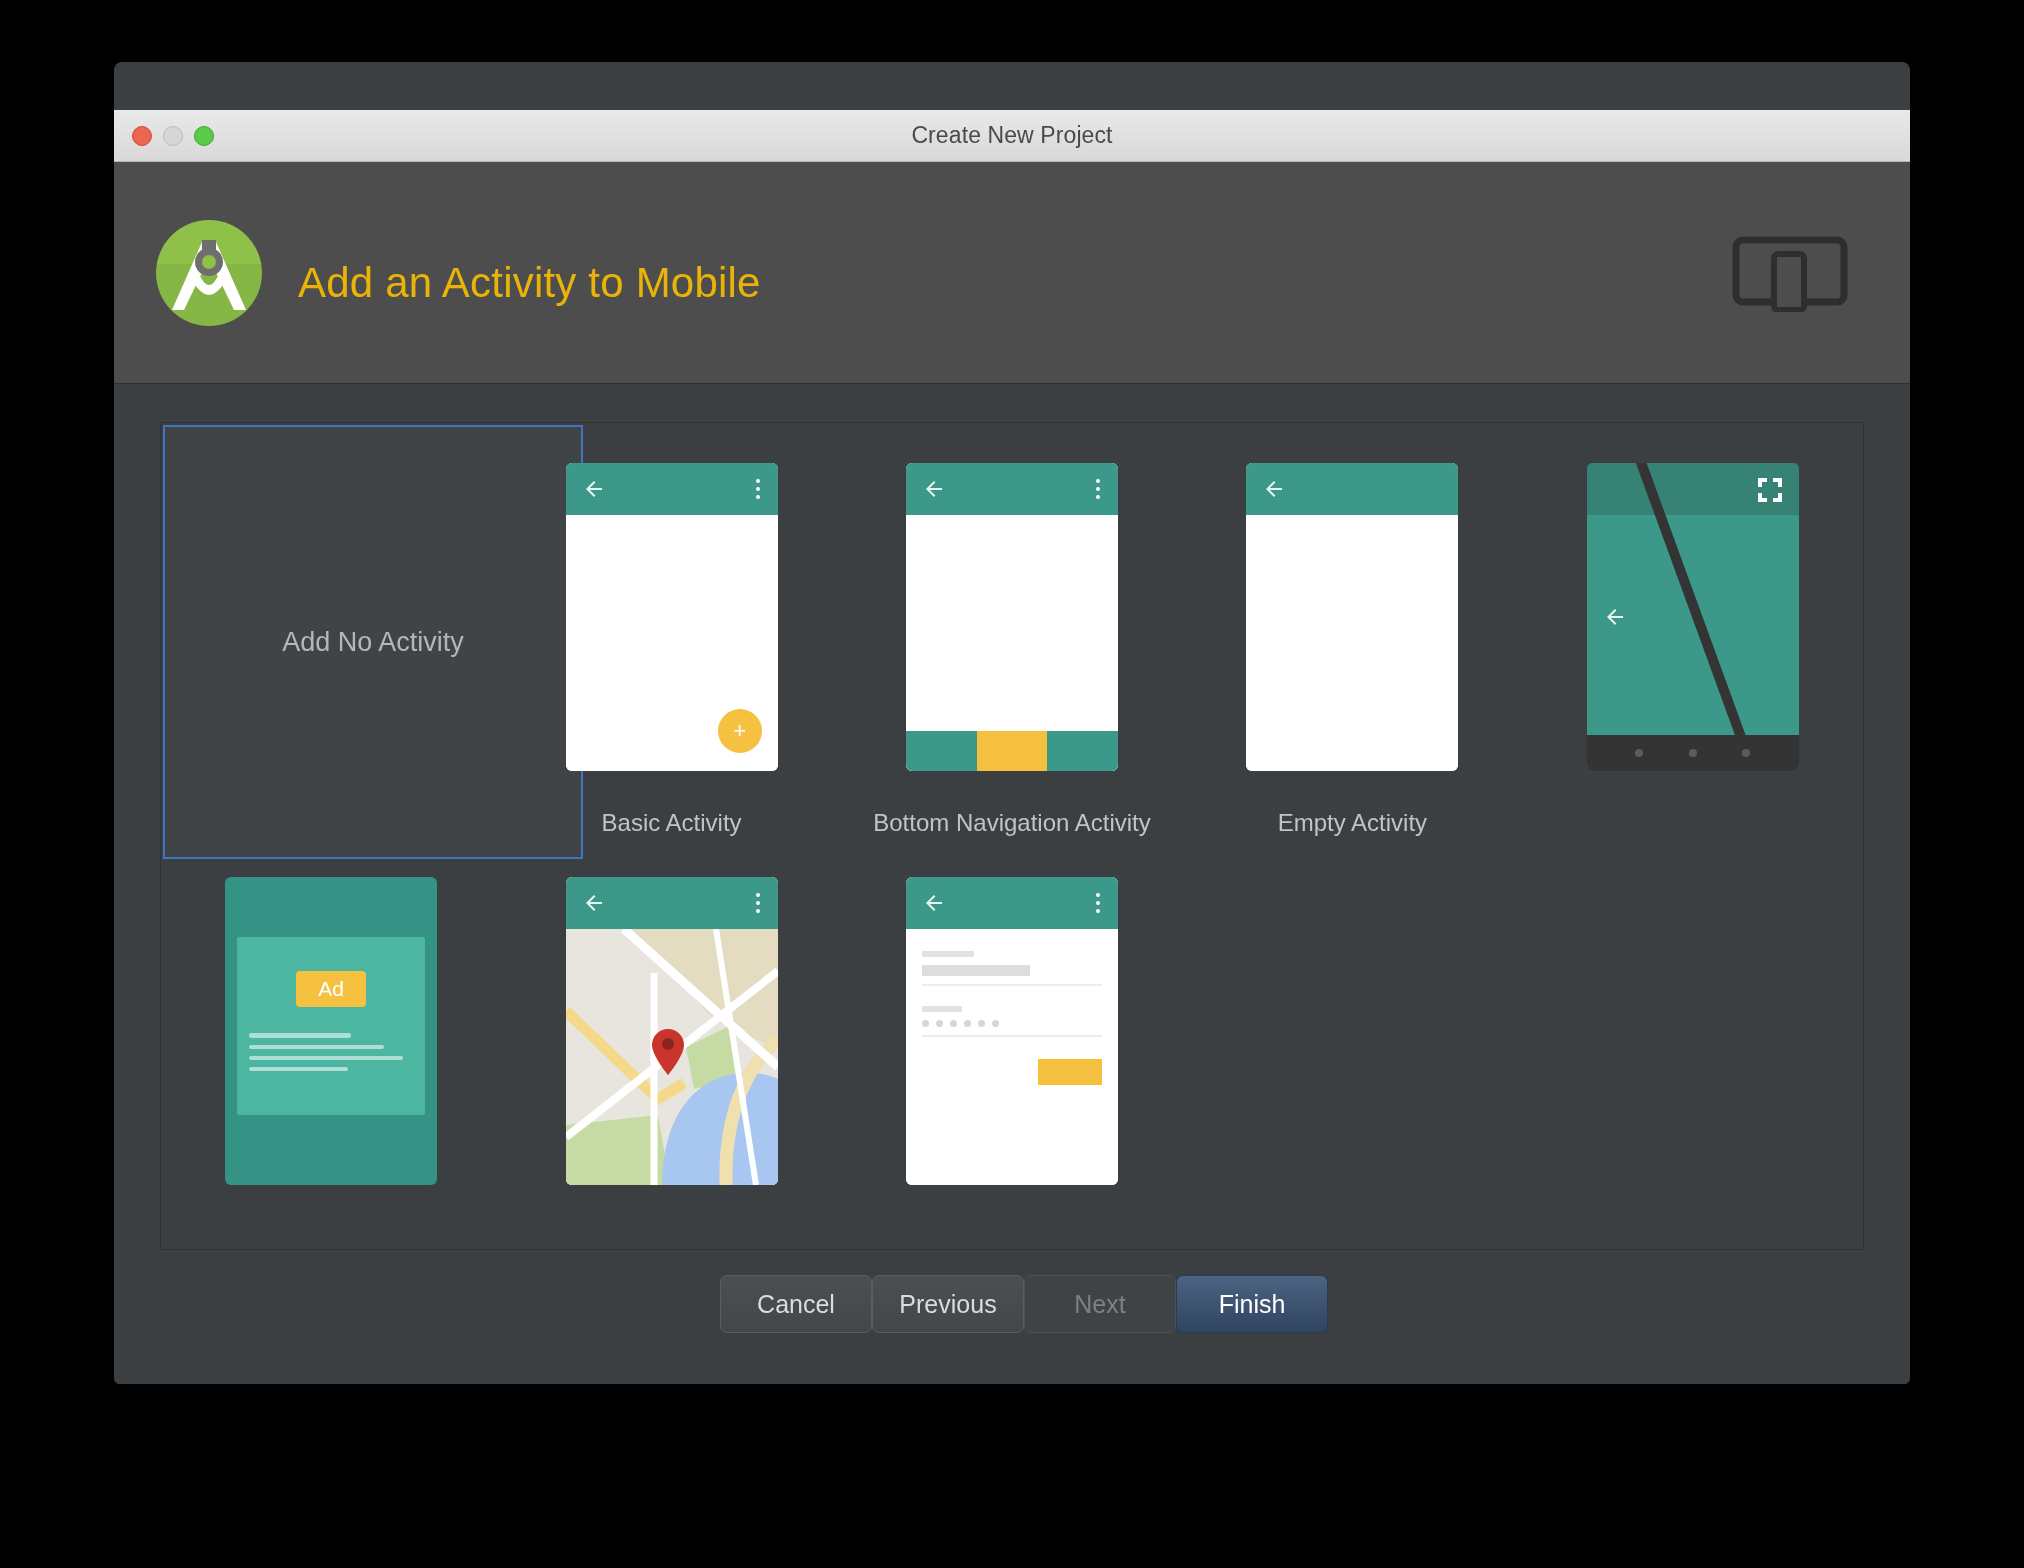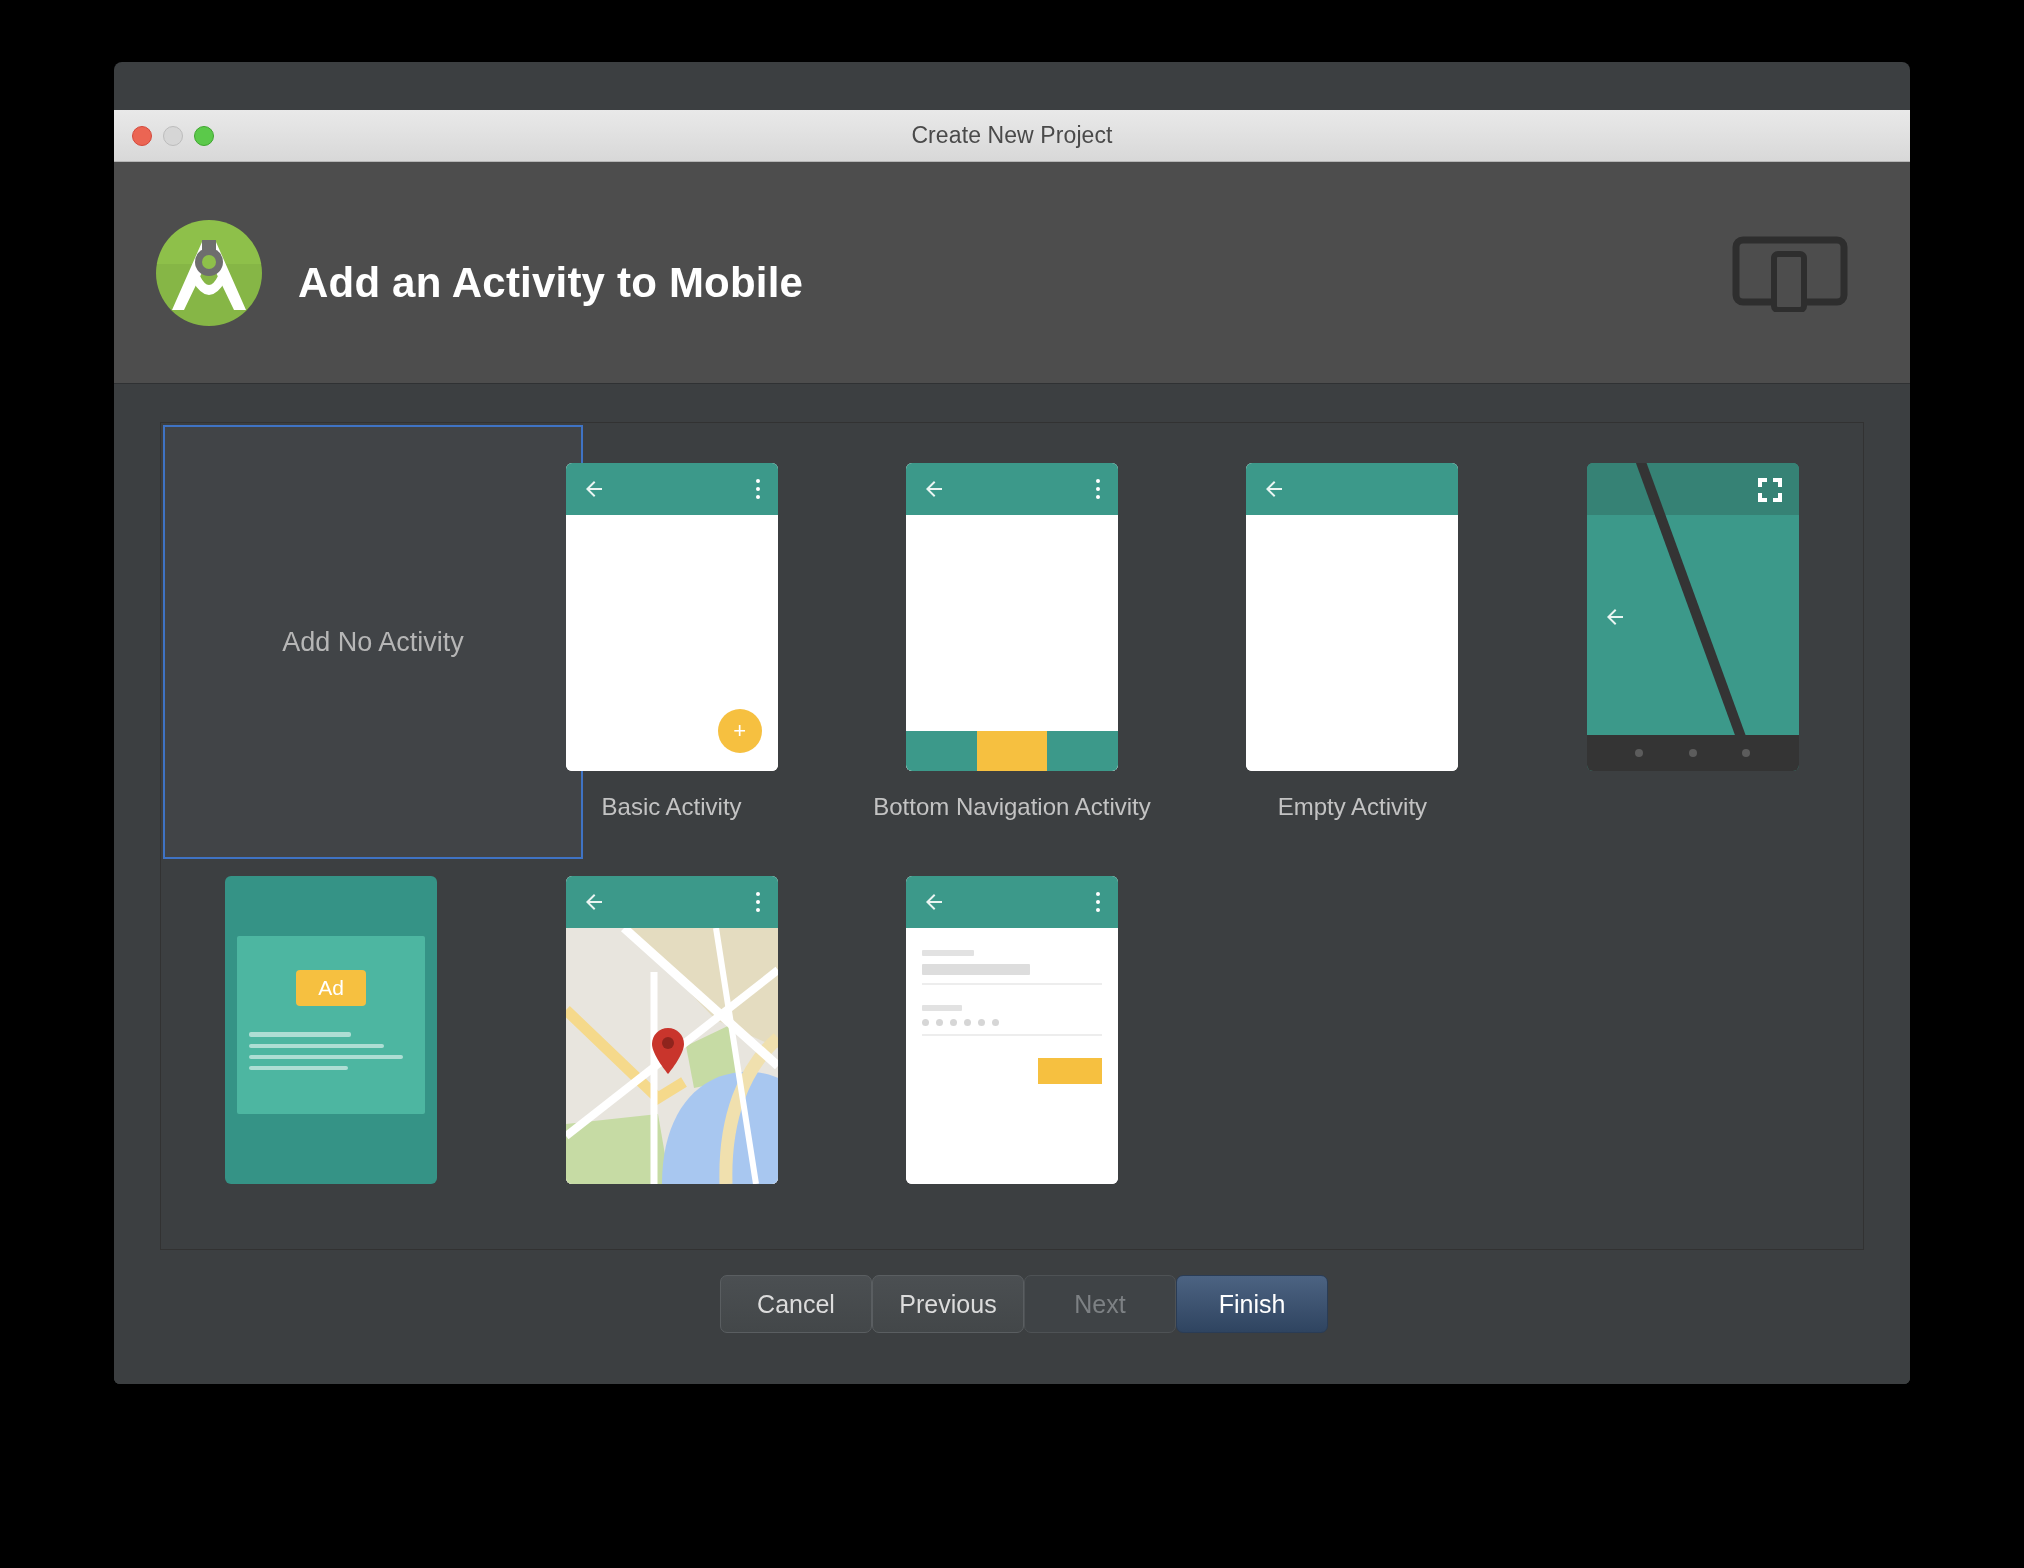--- a/index.html
+++ b/index.html
@@ -68,22 +68,22 @@
     align-items: center;
     padding: 0 48px 0 40px;
   }
   #as-logo {
     width: 110px; height: 110px;
     flex: 0 0 110px;
     margin-right: 34px;
   }
   #page-title {
     font-size: 42px;
-    color: #ffffff;
-    font-weight: bold;
+    color: #eab308;
+    font-weight: normal;
     letter-spacing: 0.2px;
     margin-top: 20px;
   }
   #form-factor-icon {
     position: absolute;
     right: 62px;
     top: 50%;
     transform: translateY(-50%);
     width: 116px;
     height: 78px;
@@ -135,21 +135,21 @@
     display: flex;
     align-items: center;
     justify-content: center;
   }
   .no-activity-label {
     font-size: 27px;
     color: #b6b6b6;
   }
 
   .tmpl-label {
-    margin-top: 22px;
+    margin-top: 38px;
     font-size: 24px;
     color: #c3c3c3;
     text-align: center;
     white-space: nowrap;
   }
 
   
   .phone {
     position: relative;
     width: 212px;

